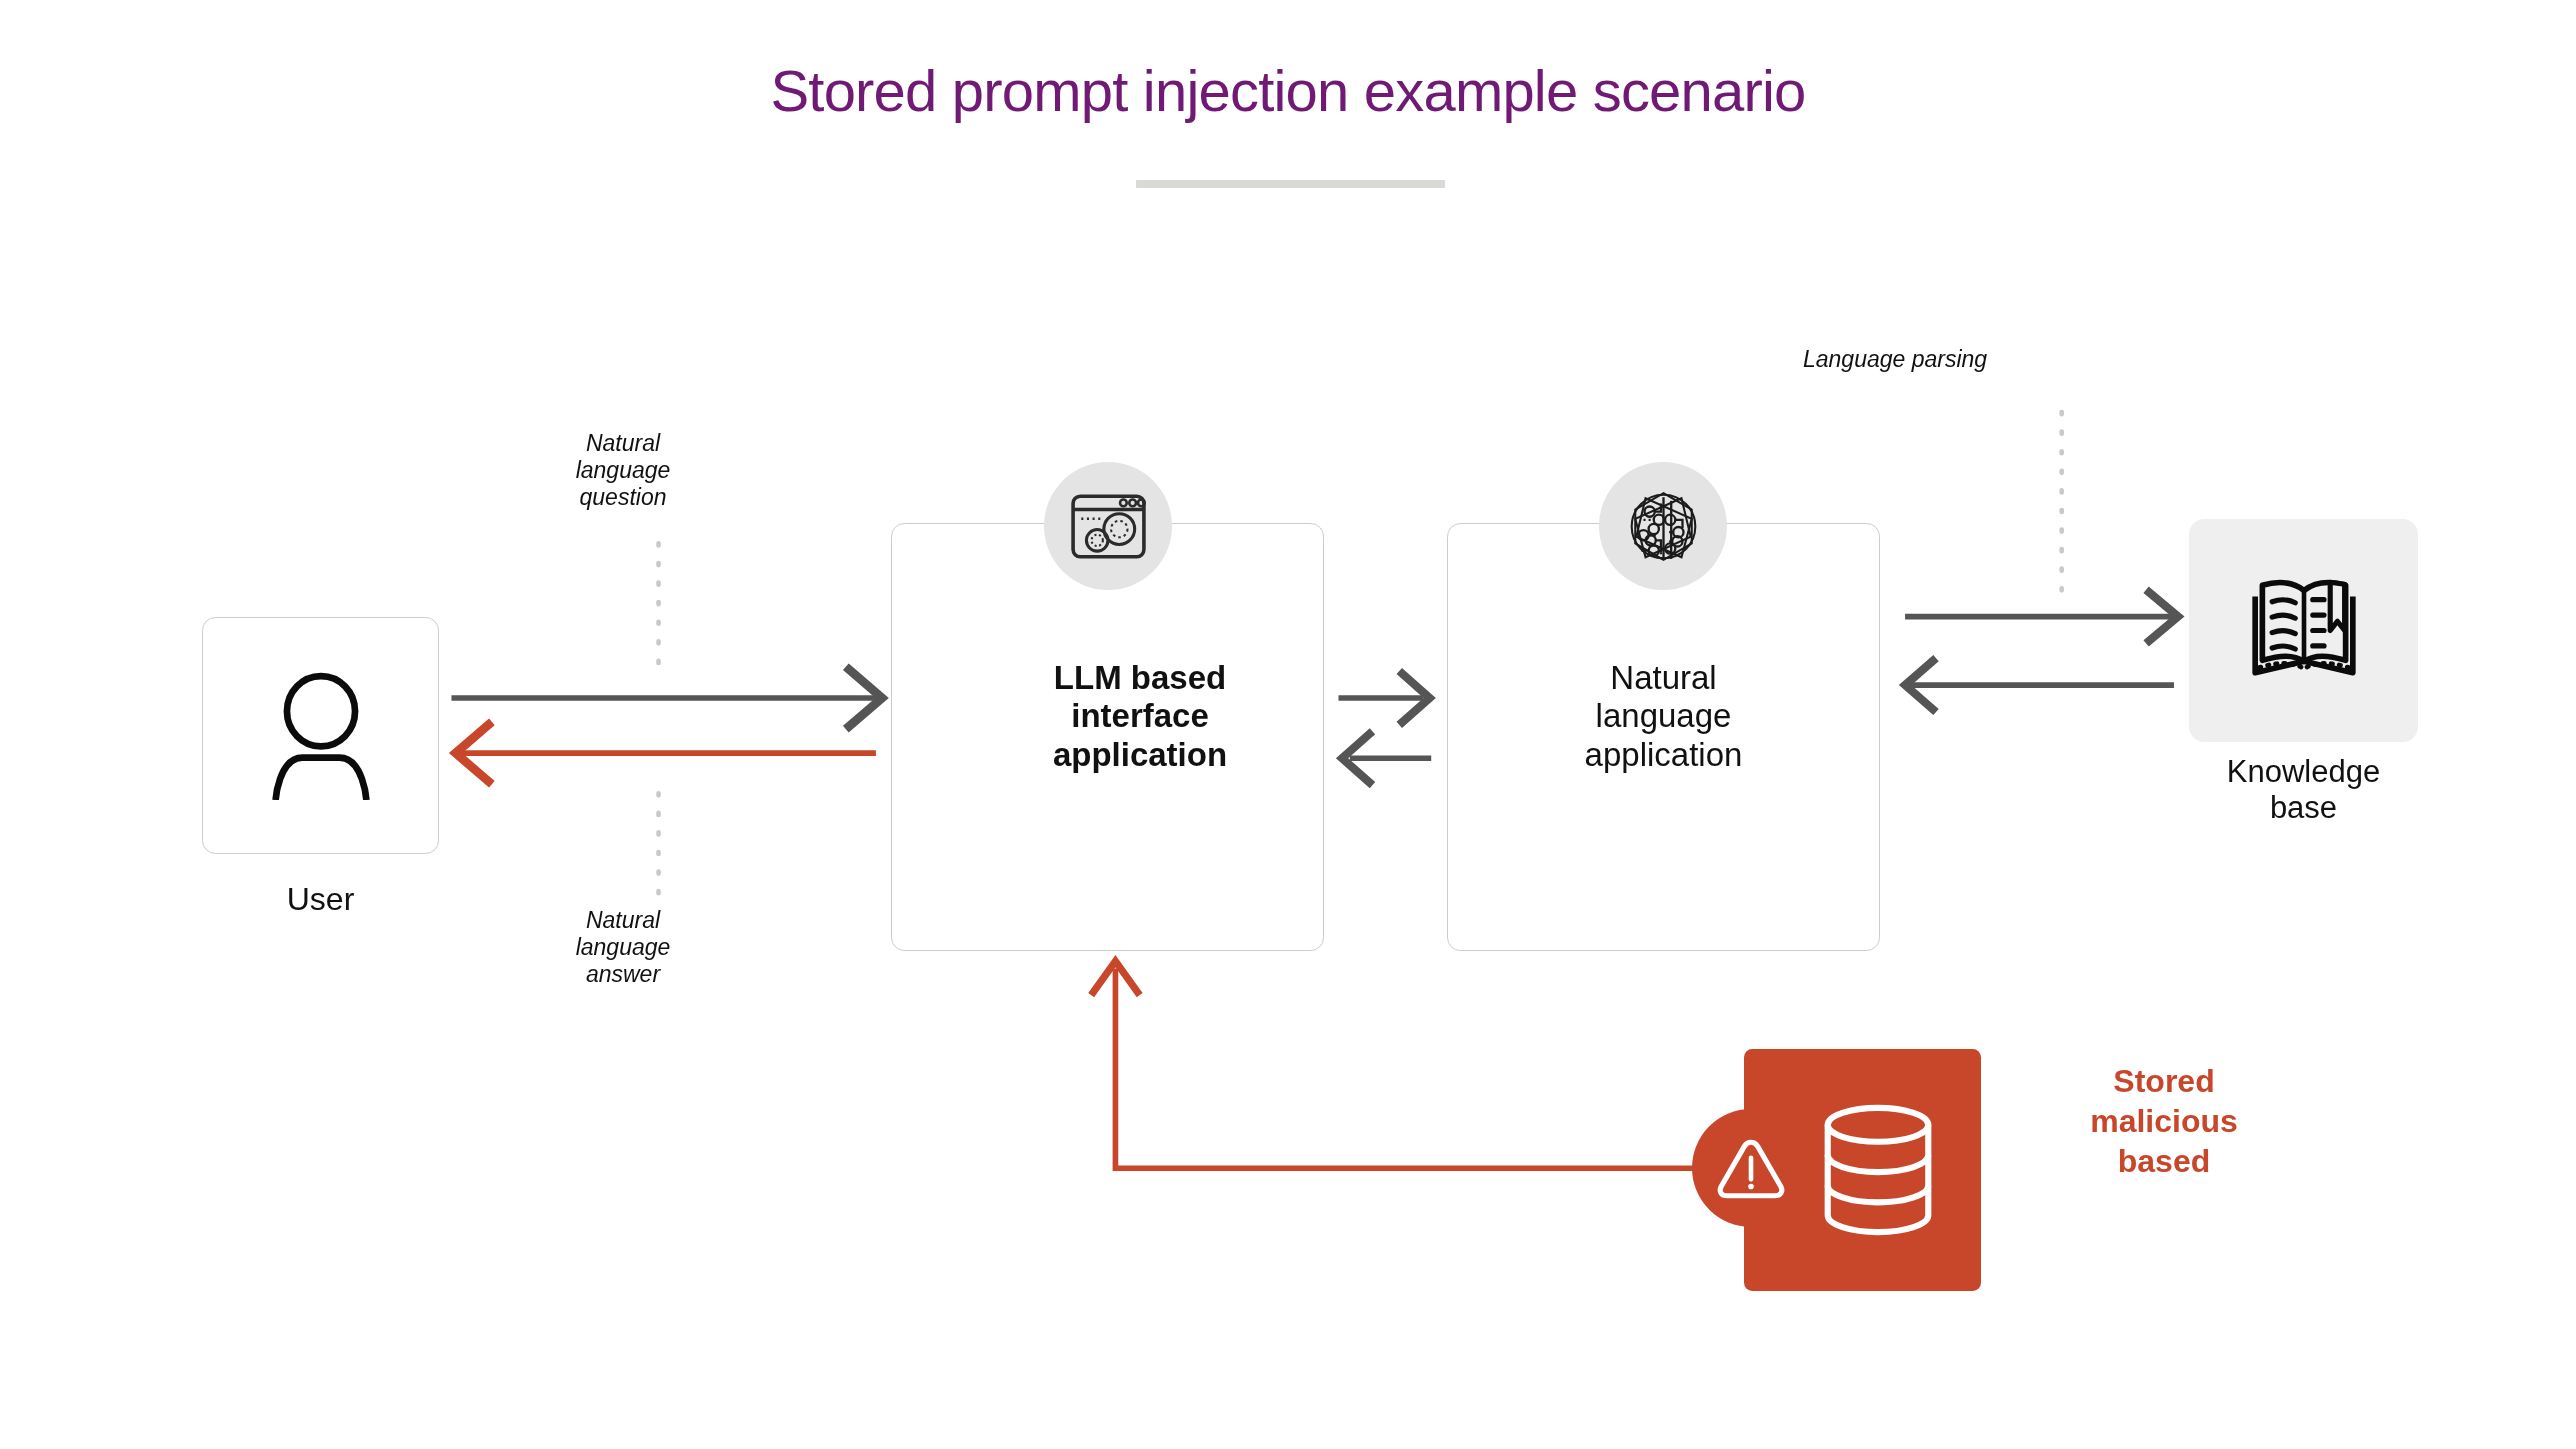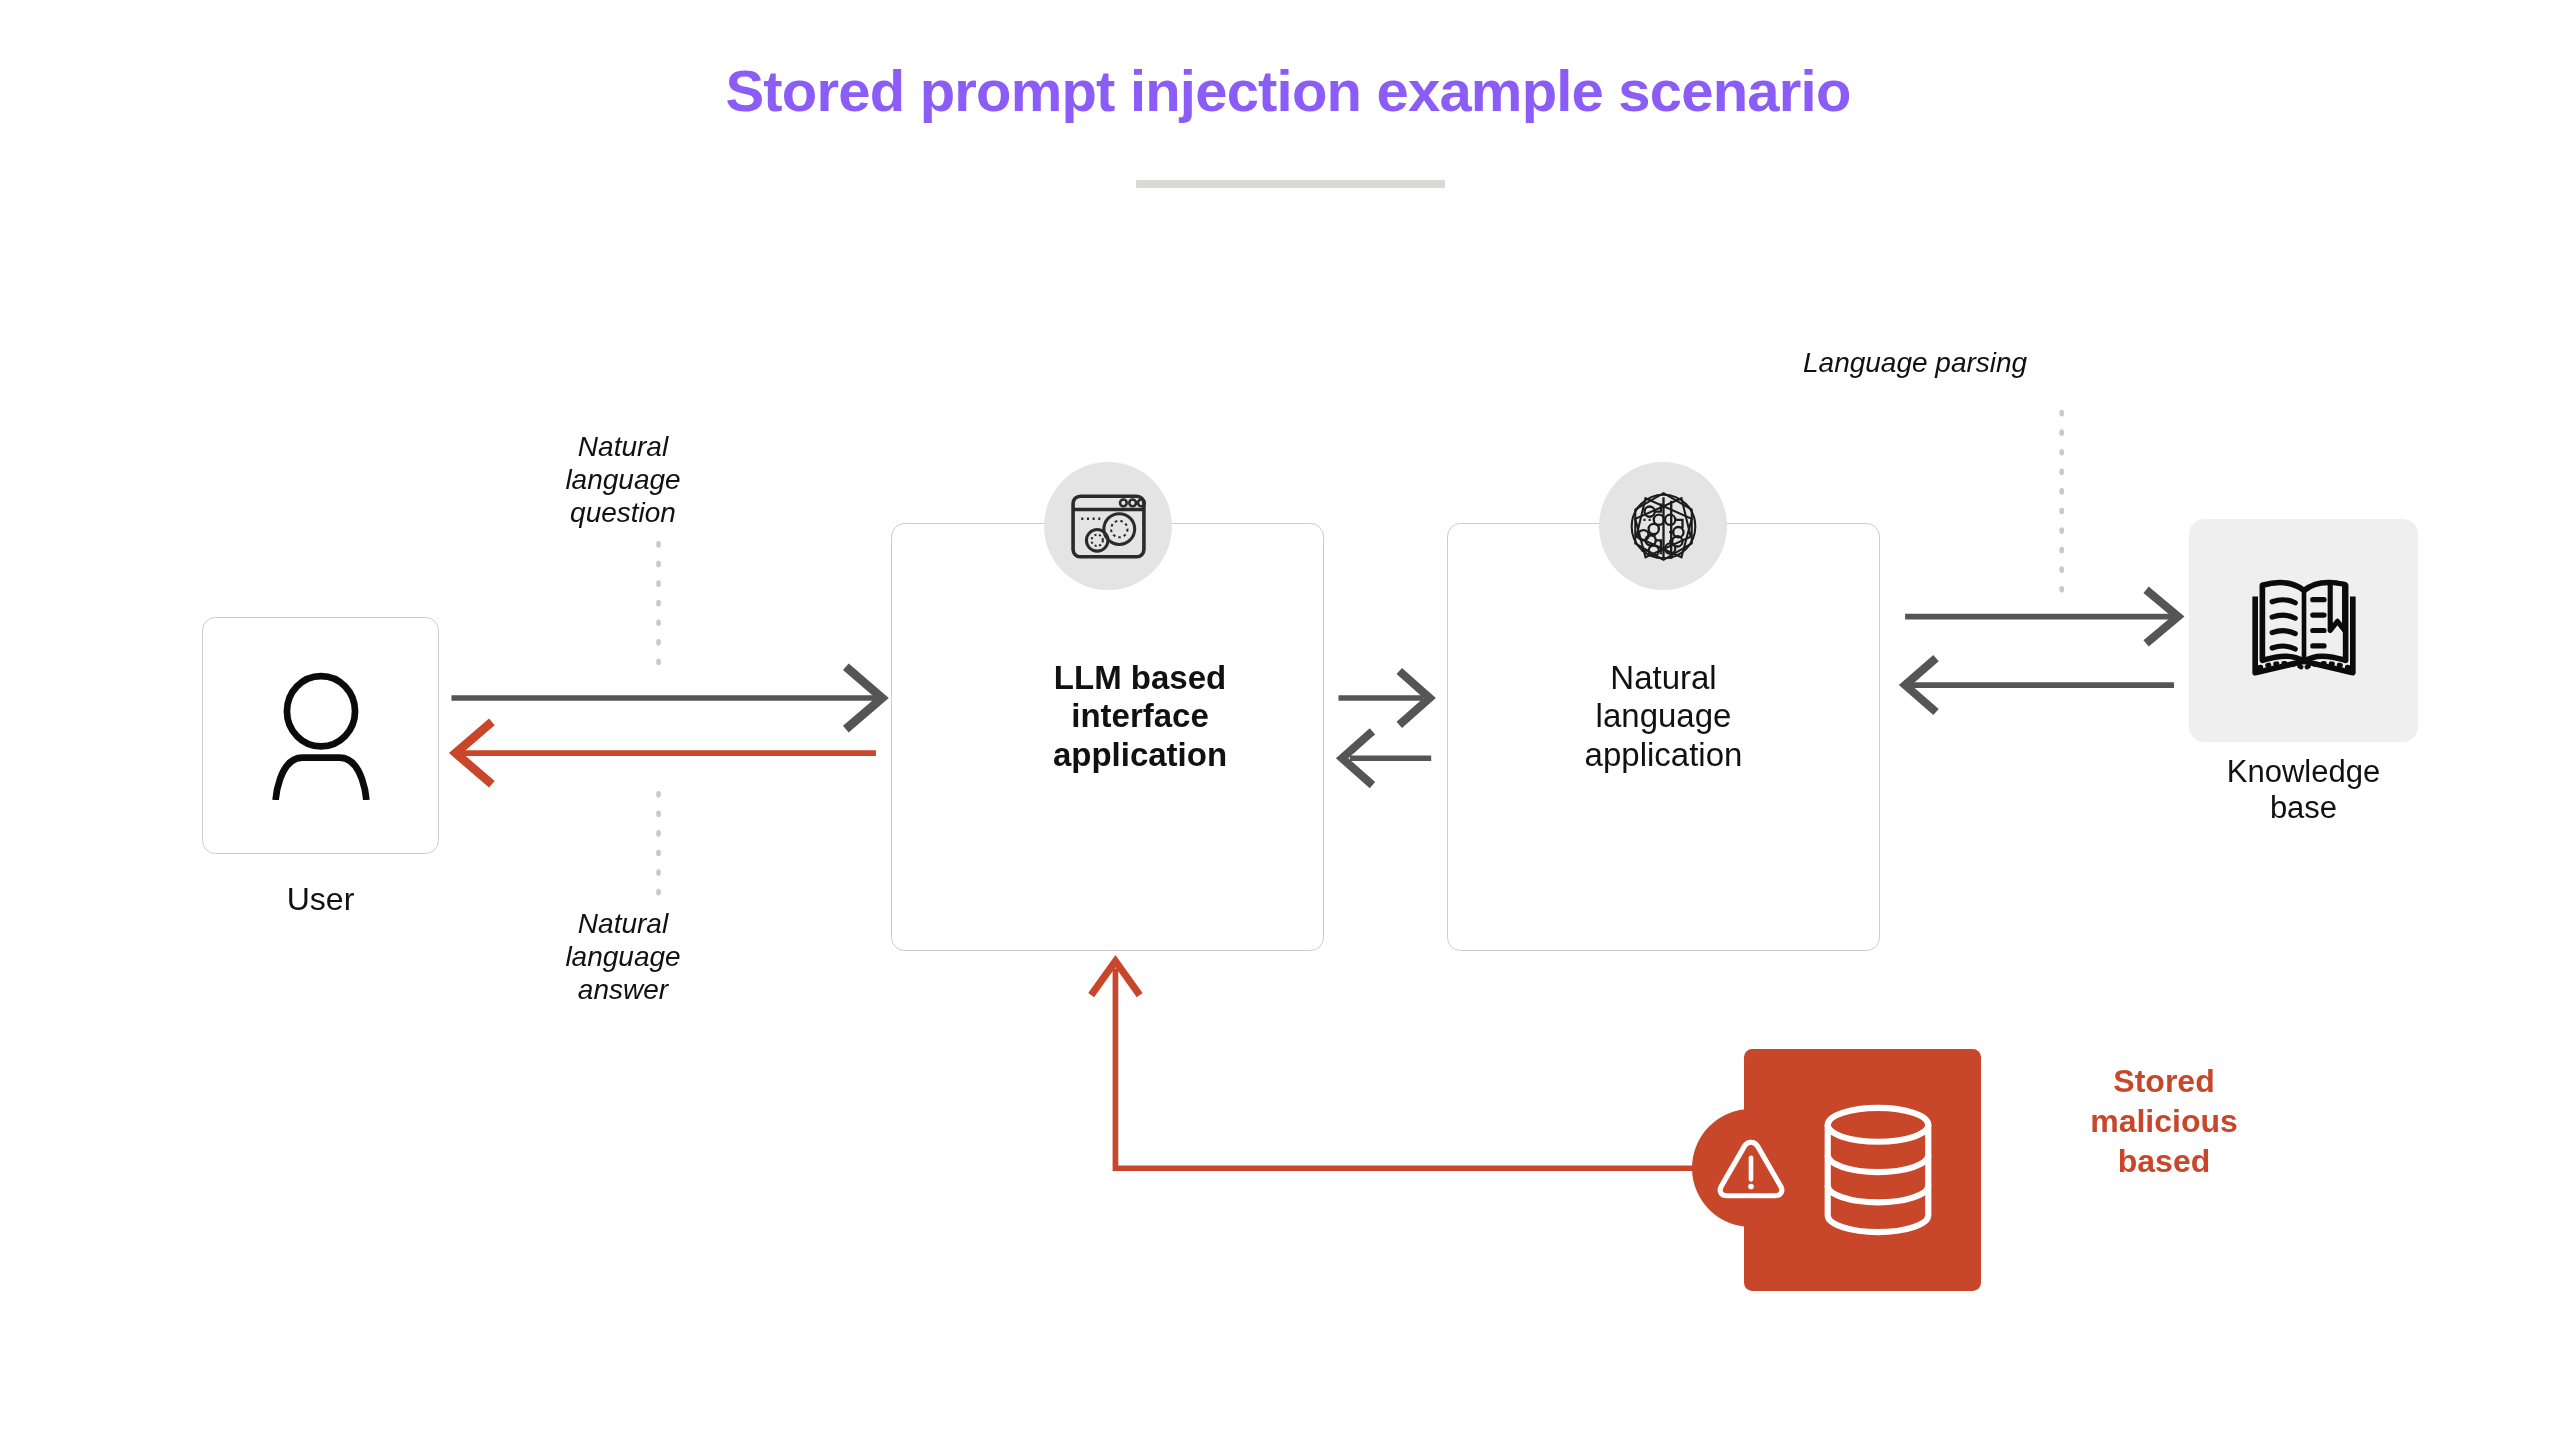--- a/index.html
+++ b/index.html
@@ -21,23 +21,23 @@
   }
 
   
   #title {
     position: absolute;
     left: 0;
     top: 57px;
     width: 2576px;
     text-align: center;
     font-size: 58px;
-    font-weight: 700;
+    font-weight: 400;
     letter-spacing: -0.8px;
-    color: #8b5cf6;
+    color: #701a75;
     white-space: nowrap;
   }
   #title-rule {
     position: absolute;
     left: 1136px;
     top: 180px;
     width: 309px;
     height: 8.2px;
     background: #d9d9d6;
     border-radius: 1px;
@@ -149,21 +149,21 @@
     font-size: 32px;
     font-weight: 700;
     line-height: 1.25;
     color: #c8462a;
   }
 
   
   .edge-label {
     position: absolute;
     font-style: italic;
-    font-size: 28px;
+    font-size: 23px;
     color: #111111;
     text-align: center;
     line-height: 1.18;
   }
   #lbl-question { left: 515px; top: 430px; width: 216px; }
   #lbl-answer   { left: 515px; top: 907px; width: 216px; }
   #lbl-parsing  { left: 1803px; top: 346px; width: 433px; text-align: left; }
   #lbl-response { left: 1180px; top: 1025px; width: 268px; text-align: left; }
 
   

